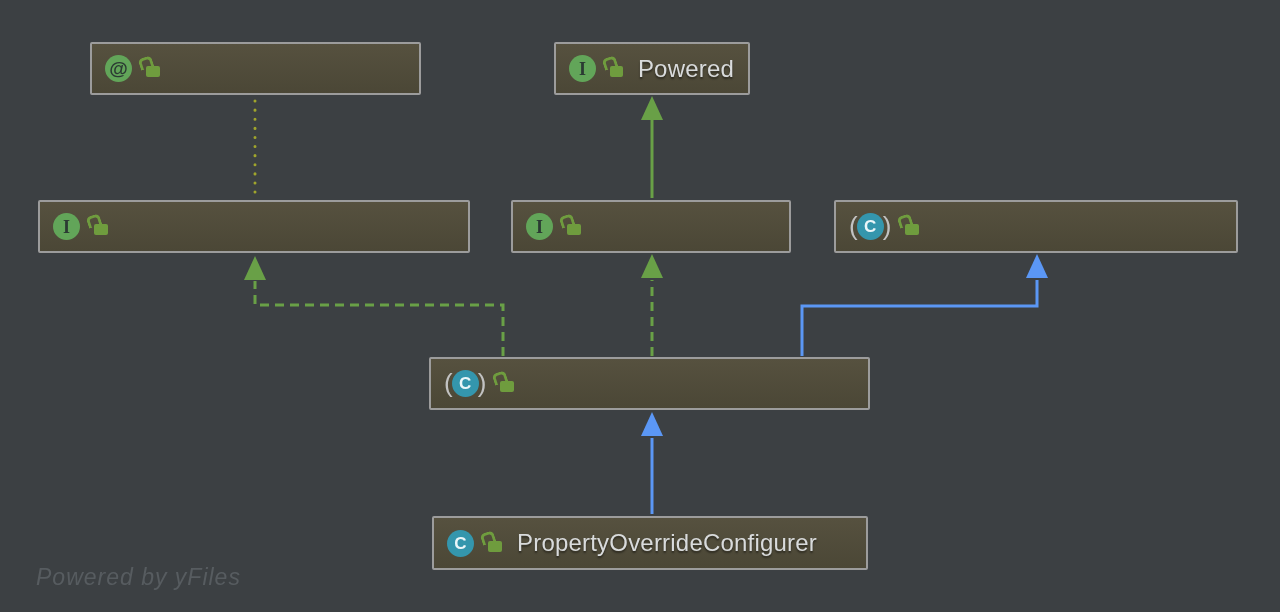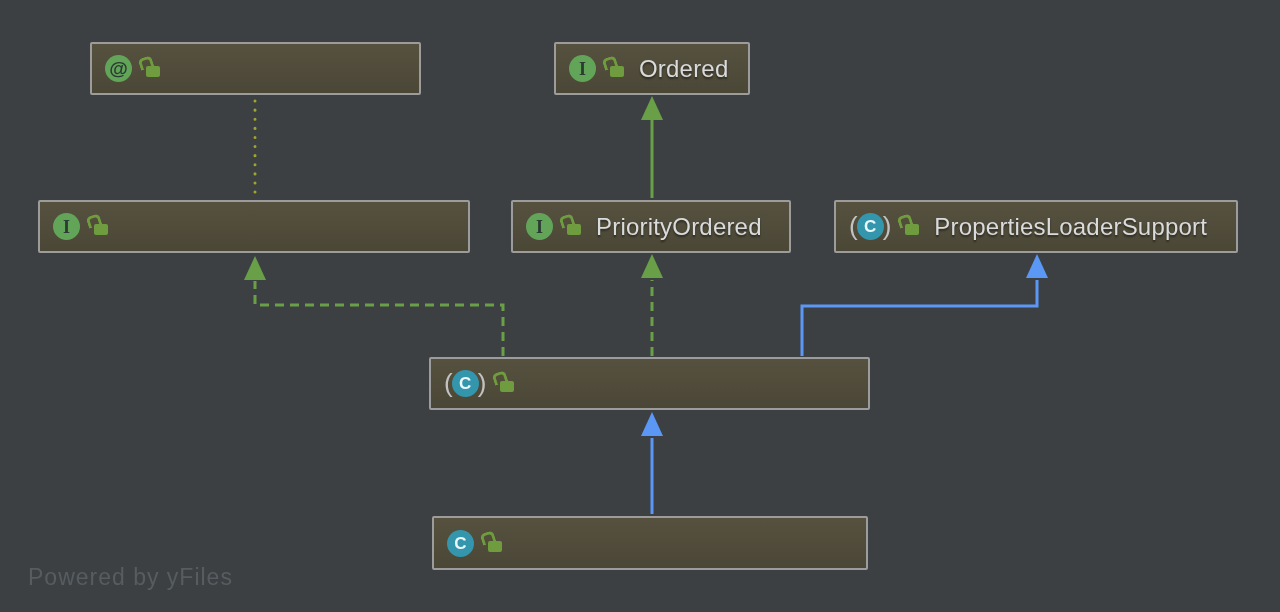--- a/index.html
+++ b/index.html
@@ -88,23 +88,24 @@
   }
   .node-label{
     margin-left:15px;
     font-size:24px;
     color:var(--label-color);
     white-space:nowrap;
     text-shadow:0 2px 2px rgba(0,0,0,0.45);
     letter-spacing:0.2px;
   }
   .watermark{
-    position:absolute;left:28px;top:564px;
+    position:absolute;left:36px;top:564px;
     font-size:23px;color:var(--watermark);
     letter-spacing:1px;
+    font-style:italic;
   }
   
   #n-functional{left:90px;top:42px;width:331px;}
   #n-ordered{left:554px;top:42px;width:196px;}
   #n-beanfactory{left:38px;top:200px;width:432px;}
   #n-priority{left:511px;top:200px;width:280px;}
   #n-loadersupport{left:834px;top:200px;width:404px;}
   #n-resourceconf{left:429px;top:357px;width:441px;}
   #n-overrideconf{left:432px;top:516px;width:436px;height:54px;}
 </style>
@@ -150,58 +151,57 @@
       <span class="badge">@</span>
     </span>
     <span class="lock"></span>
   </div>
 
   <div class="node kind-interface" id="n-ordered">
     <span class="icon-group">
       <span class="badge">I</span>
     </span>
     <span class="lock"></span>
-    <span class="node-label">Ordered</span>
+    <span class="node-label">Powered</span>
   </div>
 
   <div class="node kind-interface" id="n-beanfactory">
     <span class="icon-group">
       <span class="badge">I</span>
     </span>
     <span class="lock"></span>
   </div>
 
   <div class="node kind-interface" id="n-priority">
     <span class="icon-group">
       <span class="badge">I</span>
     </span>
     <span class="lock"></span>
-    <span class="node-label">PriorityOrdered</span>
   </div>
 
   <div class="node kind-abstract-class" id="n-loadersupport">
     <span class="icon-group">
       <span class="paren paren-l"></span>
       <span class="badge">C</span>
       <span class="paren paren-r"></span>
     </span>
     <span class="lock"></span>
-    <span class="node-label">PropertiesLoaderSupport</span>
   </div>
 
   <div class="node kind-abstract-class" id="n-resourceconf">
     <span class="icon-group">
       <span class="paren paren-l"></span>
       <span class="badge">C</span>
       <span class="paren paren-r"></span>
     </span>
     <span class="lock"></span>
   </div>
 
   <div class="node kind-class" id="n-overrideconf">
     <span class="icon-group">
       <span class="badge">C</span>
     </span>
     <span class="lock"></span>
+    <span class="node-label">PropertyOverrideConfigurer</span>
   </div>
 
   <div class="watermark">Powered by yFiles</div>
 </div>
 
 </body></html>

